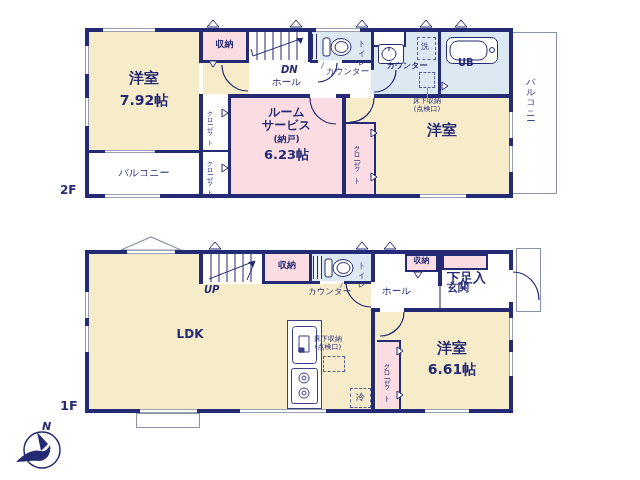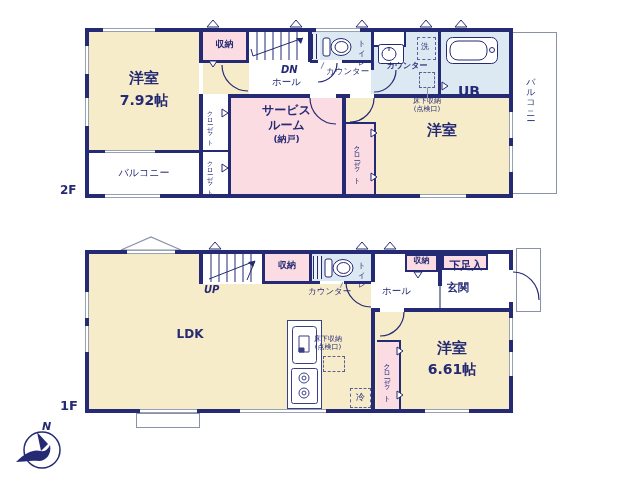--- a/index.html
+++ b/index.html
@@ -136,43 +136,44 @@
     <div class="dashed" style="left:419px;top:72px;width:16px;height:16px;"></div>
     <div class="leader" style="left:427px;top:88px;width:1px;height:10px;"></div>
 
     <svg class="abs" style="left:446px;top:37px;" width="52" height="27">
       <g stroke="#252a74" stroke-width="1" fill="#fff">
         <rect x="0.5" y="0.5" width="51" height="26" rx="6"></rect>
         <rect x="4" y="4" width="37" height="19" rx="8"></rect>
         <circle cx="46" cy="13" r="2.5"></circle>
       </g>
     </svg>
-    <div class="lb" style="left:458px;top:84px;font-size:14px;">UB</div>
+    <div class="lb" style="left:458px;top:57px;font-size:10px;">UB</div>
 
     <div class="abs" style="left:403px;top:98px;width:48px;text-align:center;">
       <div class="lb lb-n" style="position:static;font-size:7px;">床下収納</div>
       <div class="lb lb-n" style="position:static;font-size:7px;">(点検口)</div>
     </div>
 
     <div class="abs" style="left:89px;top:70px;width:110px;text-align:center;">
       <div class="lb" style="position:static;font-size:15px;">洋室</div>
       <div class="lb" style="position:static;font-size:14px;margin-top:6px;">7.92帖</div>
     </div>
     <div class="lb" style="left:203px;top:40px;width:43px;font-size:9px;">収納</div>
     <div class="lb" style="left:281px;top:64px;font-size:10px;font-style:italic;">DN</div>
     <div class="lb lb-n" style="left:272px;top:77px;font-size:9.5px;">ホール</div>
     <div class="lb lb-n" style="left:326px;top:67px;font-size:8.5px;">カウンター</div>
     <div class="leader" style="left:322px;top:62px;width:1px;height:7px;transform:rotate(25deg);"></div>
     <div class="lb lb-n vt" style="left:206px;top:100px;font-size:6.5px;height:50px;letter-spacing:0;">クローゼット</div>
     <div class="lb lb-n vt" style="left:206px;top:155px;font-size:6.5px;height:40px;letter-spacing:0;">クローゼット</div>
     <div class="lb lb-n" style="left:99px;top:167px;width:90px;font-size:10px;">バルコニー</div>
     <div class="abs" style="left:231px;top:104px;width:111px;text-align:center;">
+      <div class="lb" style="position:static;font-size:12px;margin-top:2px;">ルーム</div>
       <div class="lb" style="position:static;font-size:12px;">サービス</div>
-      <div class="lb" style="position:static;font-size:12px;margin-top:2px;">ルーム</div>
       <div class="lb" style="position:static;font-size:9px;margin-top:3px;">(納戸)</div>
+      <div class="lb" style="position:static;font-size:13px;margin-top:3px;">6.23帖</div>
     </div>
     <div class="lb lb-n vt" style="left:352px;top:130px;font-size:7px;height:60px;letter-spacing:0;">クローゼット</div>
     <div class="abs" style="left:386px;top:122px;width:112px;text-align:center;">
       <div class="lb" style="position:static;font-size:15px;">洋室</div>
     </div>
     <div class="lb" style="left:60px;top:184px;font-size:12px;">2F</div>
 
     <div class="winv" style="left:85px;top:46px;width:4px;height:28px;"></div>
     <div class="winv" style="left:85px;top:98px;width:4px;height:28px;"></div>
     <div class="winh" style="left:103px;top:28px;width:52px;height:4px;"></div>
@@ -252,21 +253,21 @@
       <div class="wall" style="left:438px;top:24px;width:4px;height:32px;"></div>
       <div class="wall" style="left:399px;top:110px;width:2px;height:69px;"></div>
       <div class="wall" style="left:377px;top:110px;width:24px;height:2px;"></div>
     </div>
     <div class="leader" style="left:439px;top:56px;width:2px;height:22px;"></div>
 
     <div class="abs pink" style="left:405px;top:24px;width:33px;height:18px;border:2px solid #252a74;">
       <div class="lb" style="left:2px;top:1px;width:25px;font-size:8px;">収納</div>
     </div>
     <div class="abs pink" style="left:442px;top:24px;width:46px;height:16px;border:2px solid #252a74;">
-      <div class="lb" style="left:3px;top:4px;width:38px;font-size:11px;">下足入</div>
+      <div class="lb" style="left:3px;top:15px;width:38px;font-size:13px;">下足入</div>
     </div>
 
     <div class="abs white" style="left:371px;top:52px;width:4px;height:26px;"></div>
     <div class="abs white" style="left:380px;top:78px;width:24px;height:4px;"></div>
     <div class="abs white" style="left:509px;top:40px;width:4px;height:32px;"></div>
     <div class="abs white" style="left:320px;top:51px;width:24px;height:3px;"></div>
     <svg class="arc" style="left:346px;top:52px;" width="25" height="25">
         <path d="M0,0 A25,25 0 0 0 25,25" fill="none" stroke="#252a74" stroke-width="1.2"></path>
       </svg>
     <svg class="arc" style="left:380px;top:82px;" width="24" height="24">

